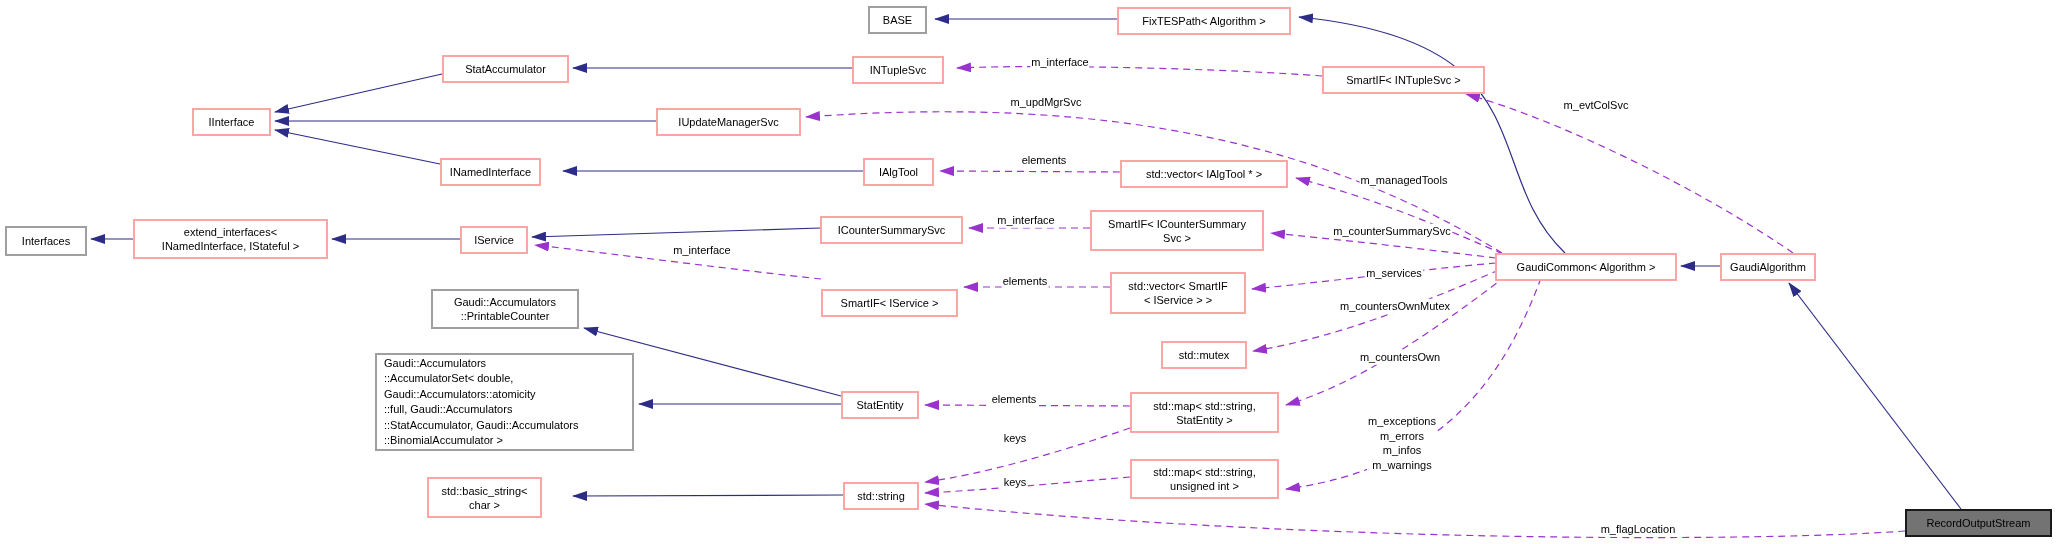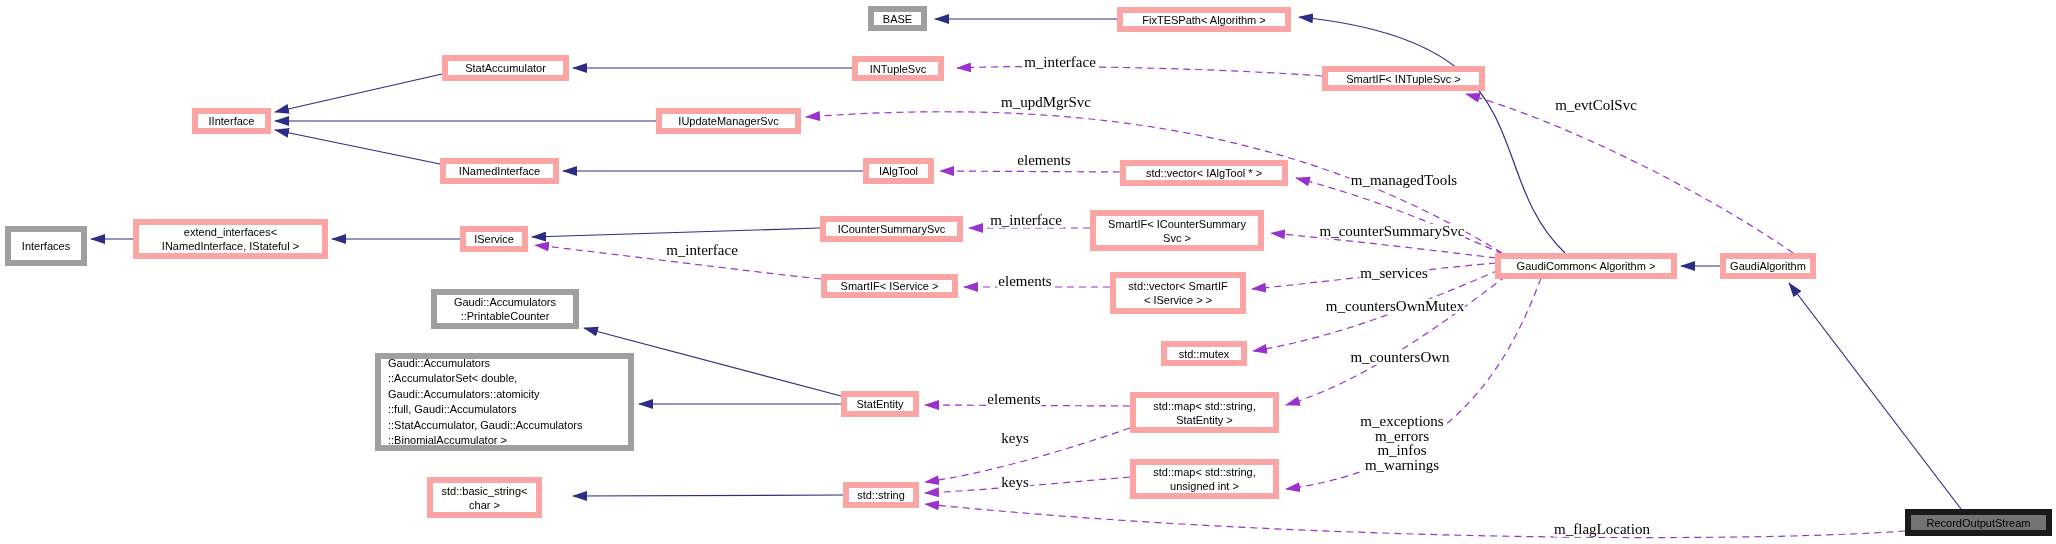--- a/index.html
+++ b/index.html
@@ -3,27 +3,27 @@
 <meta charset="utf-8">
 <style>
   html,body{margin:0;padding:0;background:#fff;}
   .canvas{position:relative;width:2056px;height:544px;background:#fff;
           font-family:"Liberation Sans",sans-serif;overflow:hidden;}
   svg.edges{position:absolute;left:0;top:0;}
   .edge-solid{stroke:#2d2d86;stroke-width:1.2;fill:none;}
   .edge-dash{stroke:#9a32cd;stroke-width:1.2;fill:none;stroke-dasharray:7 5;}
   .node{position:absolute;box-sizing:border-box;display:flex;align-items:center;
         justify-content:center;text-align:center;white-space:pre-line;
-        background:#fff;border:6px solid #fca5a5;color:#000;
-        font-size:11px;line-height:14px;padding:6px 3px;}
+        background:#fff;border:2px solid #fca5a5;color:#000;
+        font-size:11px;line-height:14px;padding:12px 3px;}
   .node.gray{border-color:#9f9f9f;}
   .node.big{text-align:left;justify-content:flex-start;line-height:15.5px;padding-left:7px;}
   .node.hl{background:#737373;border-color:#1a1a1a;}
-  .elabel{position:absolute;transform:translate(-50%,-50%);font-size:15px;line-height:14.5px;
-          color:#000;white-space:pre-line;text-align:center;background:#fff;padding:0 1px;font-family:Liberation Serif, serif;}
+  .elabel{position:absolute;transform:translate(-50%,-50%);font-size:11px;line-height:14.5px;
+          color:#000;white-space:pre-line;text-align:center;background:#fff;padding:0 1px;}
 </style>
 </head>
 <body>
 
 <div class="canvas">
 
   <svg class="edges" width="2056" height="544" viewBox="0 0 2056 544">
     <defs>
       <marker id="mi" viewBox="0 0 15 10" markerWidth="15" markerHeight="10" refX="14" refY="5" orient="auto" markerUnits="userSpaceOnUse">
         <path d="M0,0 L15,5 L0,10 Z" fill="#2d2d86"></path>
@@ -68,31 +68,31 @@
     <path class="edge-dash" marker-end="url(#mu)" d="M1793,253 C1705,192 1565,122 1466,94"></path>
   </svg>
 
   <div class="node gray" style="left:868px;top:6px;width:59px;height:25px">BASE</div>
   <div class="node" style="left:1117px;top:7px;width:174px;height:25px">FixTESPath&lt; Algorithm &gt;</div>
   <div class="node" style="left:442px;top:55px;width:127px;height:26px">StatAccumulator</div>
   <div class="node" style="left:852px;top:56px;width:92px;height:25px">INTupleSvc</div>
   <div class="node" style="left:1322px;top:66px;width:163px;height:25px">SmartIF&lt; INTupleSvc &gt;</div>
   <div class="node" style="left:192px;top:108px;width:79px;height:26px">IInterface</div>
   <div class="node" style="left:656px;top:108px;width:145px;height:26px">IUpdateManagerSvc</div>
-  <div class="node" style="left:440px;top:158px;width:119px;height:26px">INamedInterface</div>
+  <div class="node" style="left:440px;top:158px;width:101px;height:26px">INamedInterface</div>
   <div class="node" style="left:863px;top:158px;width:71px;height:26px">IAlgTool</div>
   <div class="node" style="left:1120px;top:160px;width:168px;height:26px">std::vector&lt; IAlgTool * &gt;</div>
-  <div class="node gray" style="left:5px;top:226px;width:82px;height:40px">Interfaces</div>
+  <div class="node gray" style="left:5px;top:226px;width:82px;height:30px">Interfaces</div>
   <div class="node" style="left:133px;top:219px;width:195px;height:40px">extend_interfaces&lt;
 INamedInterface, IStateful &gt;</div>
   <div class="node" style="left:460px;top:226px;width:68px;height:26px">IService</div>
   <div class="node" style="left:820px;top:216px;width:143px;height:26px">ICounterSummarySvc</div>
   <div class="node" style="left:1090px;top:210px;width:174px;height:41px">SmartIF&lt; ICounterSummary
 Svc &gt;</div>
-  <div class="node" style="left:821px;top:274px;width:137px;height:24px">SmartIF&lt; IService &gt;</div>
+  <div class="node" style="left:821px;top:289px;width:137px;height:24px">SmartIF&lt; IService &gt;</div>
   <div class="node" style="left:1110px;top:272px;width:136px;height:42px">std::vector&lt; SmartIF
 &lt; IService &gt; &gt;</div>
   <div class="node" style="left:1161px;top:341px;width:86px;height:25px">std::mutex</div>
   <div class="node gray" style="left:431px;top:289px;width:148px;height:40px">Gaudi::Accumulators
 ::PrintableCounter</div>
   <div class="node gray big" style="left:375px;top:353px;width:259px;height:98px">Gaudi::Accumulators
 ::AccumulatorSet&lt; double,
 Gaudi::Accumulators::atomicity
 ::full, Gaudi::Accumulators
 ::StatAccumulator, Gaudi::Accumulators
@@ -121,15 +121,15 @@
   <div class="elabel" style="left:1395px;top:306px">m_countersOwnMutex</div>
   <div class="elabel" style="left:1400px;top:357px">m_countersOwn</div>
   <div class="elabel" style="left:1014px;top:399px">elements</div>
   <div class="elabel" style="left:1402px;top:443px">m_exceptions
 m_errors
 m_infos
 m_warnings</div>
   <div class="elabel" style="left:1015px;top:438px">keys</div>
   <div class="elabel" style="left:1015px;top:482px">keys</div>
   <div class="elabel" style="left:1596px;top:105px">m_evtColSvc</div>
-  <div class="elabel" style="left:1602px;top:529px">m_flagLocation</div>
+  <div class="elabel" style="left:1638px;top:529px">m_flagLocation</div>
 
 </div>
 
 </body></html>

